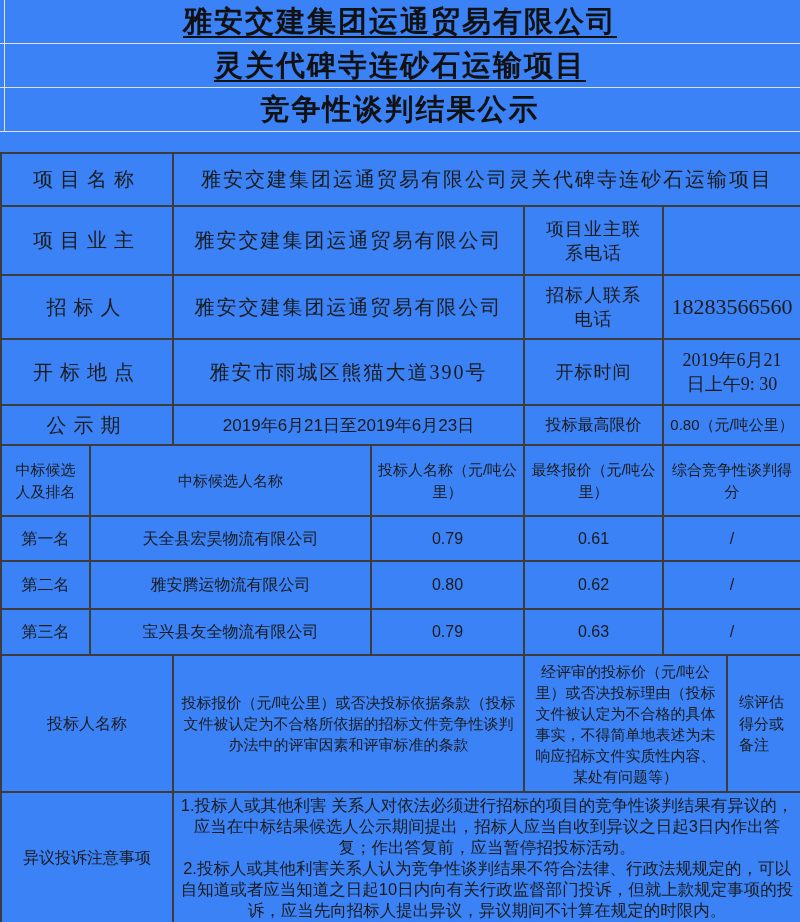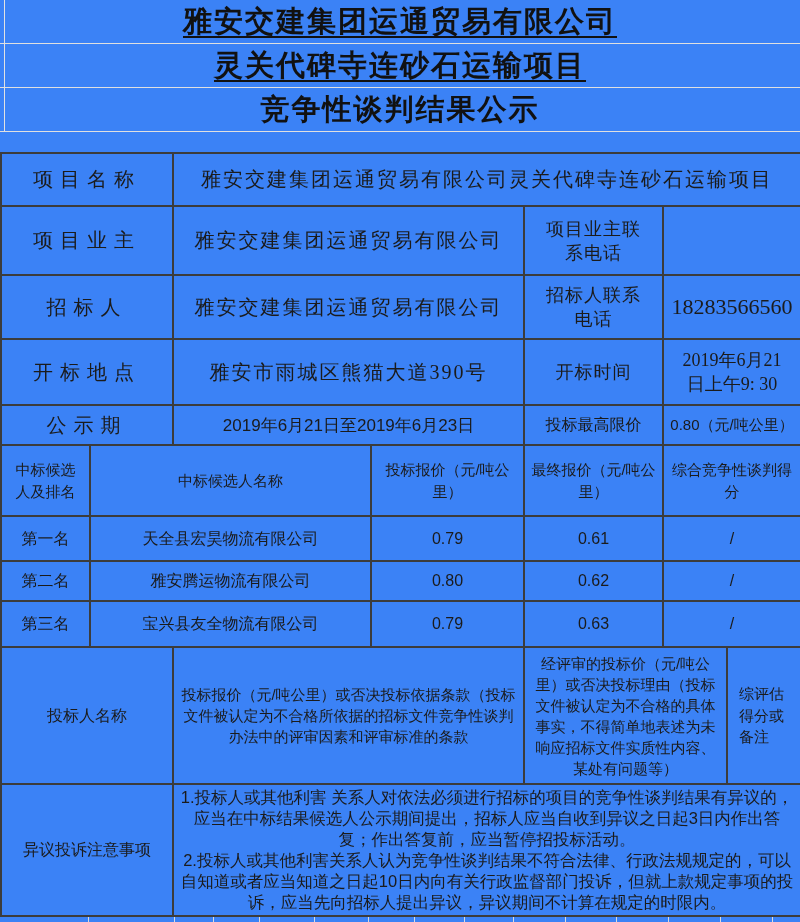--- a/index.html
+++ b/index.html
@@ -99,34 +99,34 @@
     <tr style="height:40px">
       <td colspan="2" class="serif lbl">公示期</td>
       <td colspan="2" class="sans" style="font-size:17px">2019年6月21日至2019年6月23日</td>
       <td class="sans" style="font-size:16px">投标最高限价</td>
       <td colspan="2" class="sans sm">0.80（元/吨公里）</td>
     </tr>
 
     <tr style="height:71px">
       <td class="sans sm"><span class="w4">中标候选人及排名</span></td>
       <td colspan="2" class="sans sm">中标候选人名称</td>
-      <td class="sans sm">投标报价（元/吨公里）</td>
+      <td class="sans sm">投标人名称（元/吨公里）</td>
       <td class="sans sm">最终报价（元/吨公里）</td>
       <td colspan="2" class="sans sm">综合竞争性谈判得分</td>
     </tr>
 
     <tr style="height:45px">
       <td class="sans md">第一名</td>
       <td colspan="2" class="sans md">天全县宏昊物流有限公司</td>
       <td class="sans md">0.79</td>
       <td class="sans md">0.61</td>
       <td colspan="2" class="sans md">/</td>
     </tr>
 
-    <tr style="height:40px">
+    <tr style="height:48px">
       <td class="sans md">第二名</td>
       <td colspan="2" class="sans md">雅安腾运物流有限公司</td>
       <td class="sans md">0.80</td>
       <td class="sans md">0.62</td>
       <td colspan="2" class="sans md">/</td>
     </tr>
 
     <tr style="height:46px">
       <td class="sans md">第三名</td>
       <td colspan="2" class="sans md">宝兴县友全物流有限公司</td>

